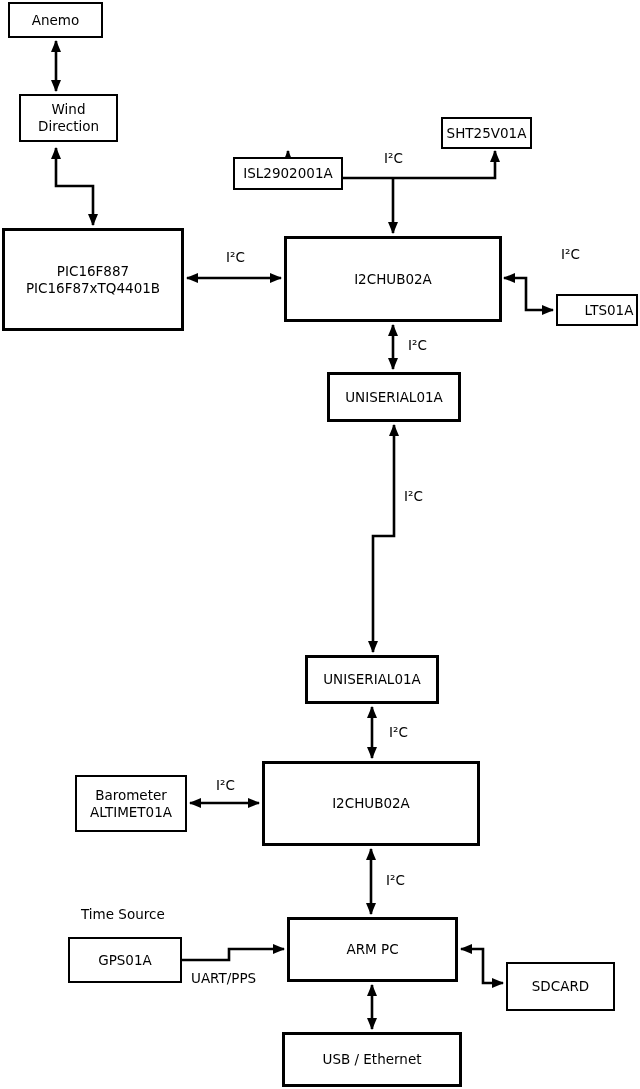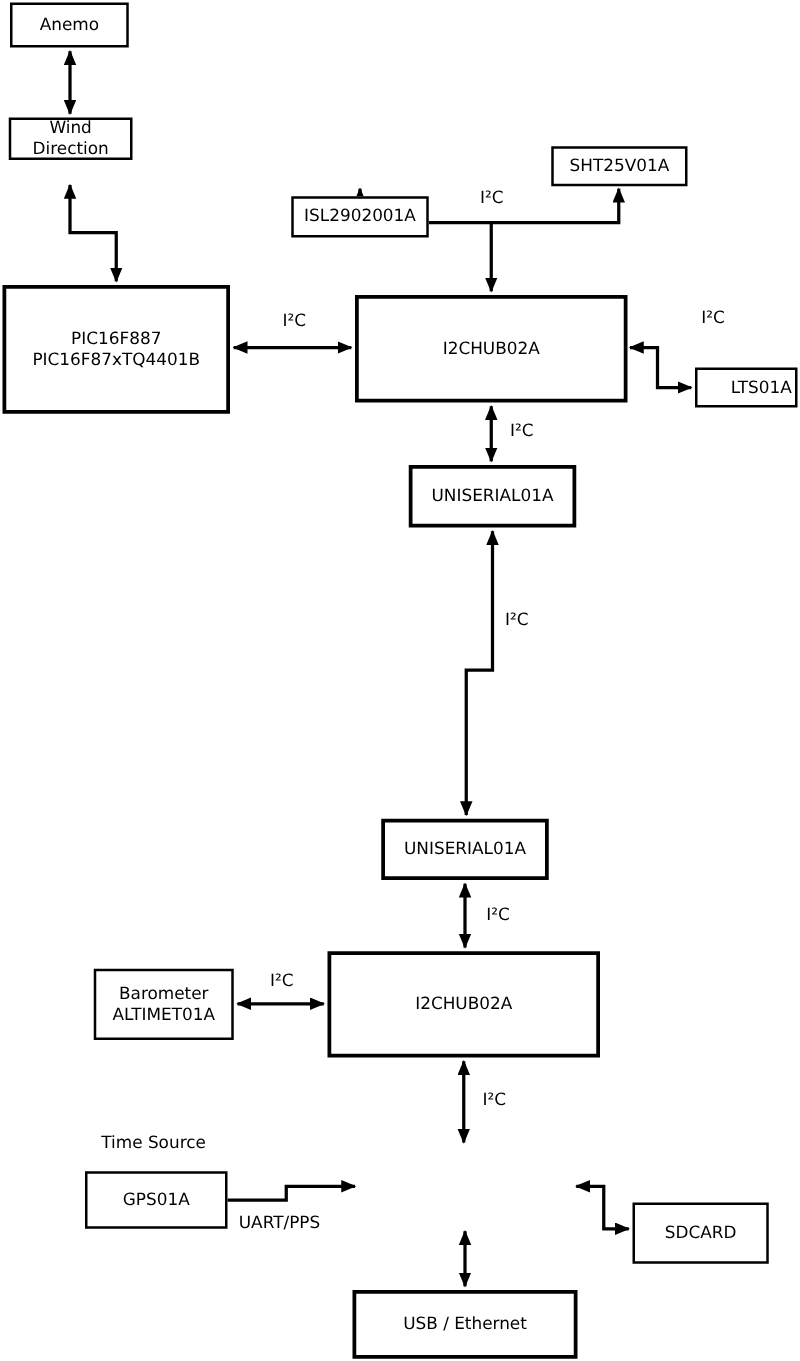--- a/index.html
+++ b/index.html
@@ -56,45 +56,46 @@
       <path d="M 190 803 L 259 803" marker-start="url(#arr)" marker-end="url(#arr)"></path>
       <path d="M 371 849 L 371 914" marker-start="url(#arr)" marker-end="url(#arr)"></path>
       <path d="M 173 960 L 229 960 L 229 949 L 284 949" marker-end="url(#arr)"></path>
       <path d="M 461 949 L 483 949 L 483 983 L 503 983" marker-start="url(#arr)" marker-end="url(#arr)"></path>
       <path d="M 372 985 L 372 1029" marker-start="url(#arr)" marker-end="url(#arr)"></path>
     </g>
   </svg>
 
   <div class="node" style="left:8px;top:2px;width:95px;height:36px;">Anemo</div>
 
-  <div class="node" style="left:7px;top:94px;width:99px;height:34px;">Wind
+  <div class="node" style="left:19px;top:94px;width:99px;height:48px;">Wind
 Direction</div>
 
   <div class="node thick" style="left:2px;top:228px;width:182px;height:103px;">PIC16F887
 PIC16F87xTQ4401B</div>
 
   <div class="node" style="left:233px;top:116px;width:110px;height:33px;margin-top:41px;">ISL2902001A</div>
 
-  <div class="node" style="left:441px;top:117px;width:109px;height:32px;">SHT25V01A</div>
+  <div class="node" style="left:441px;top:117px;width:91px;height:32px;">SHT25V01A</div>
 
   <div class="node thick" style="left:284px;top:236px;width:218px;height:86px;">I2CHUB02A</div>
 
   <div class="node" style="left:556px;top:294px;width:82px;height:32px;padding-left:24px;">LTS01A</div>
 
   <div class="node thick" style="left:327px;top:372px;width:134px;height:50px;">UNISERIAL01A</div>
 
   <div class="node thick" style="left:305px;top:655px;width:134px;height:49px;">UNISERIAL01A</div>
 
   <div class="node" style="left:75px;top:775px;width:112px;height:57px;">Barometer
 ALTIMET01A</div>
 
   <div class="node thick" style="left:262px;top:761px;width:218px;height:85px;">I2CHUB02A</div>
 
   <div class="node" style="left:68px;top:937px;width:114px;height:46px;">GPS01A</div>
 
+  <div class="node thick" style="left:287px;top:917px;width:171px;height:65px;">ARM PC</div>
 
   <div class="node" style="left:506px;top:962px;width:109px;height:49px;">SDCARD</div>
 
   <div class="node thick" style="left:282px;top:1032px;width:180px;height:55px;">USB / Ethernet</div>
 
   <div class="edge-label" style="left:384px;top:150px;">I²C</div>
 
   <div class="edge-label" style="left:226px;top:249px;">I²C</div>
 
   <div class="edge-label" style="left:561px;top:246px;">I²C</div>

